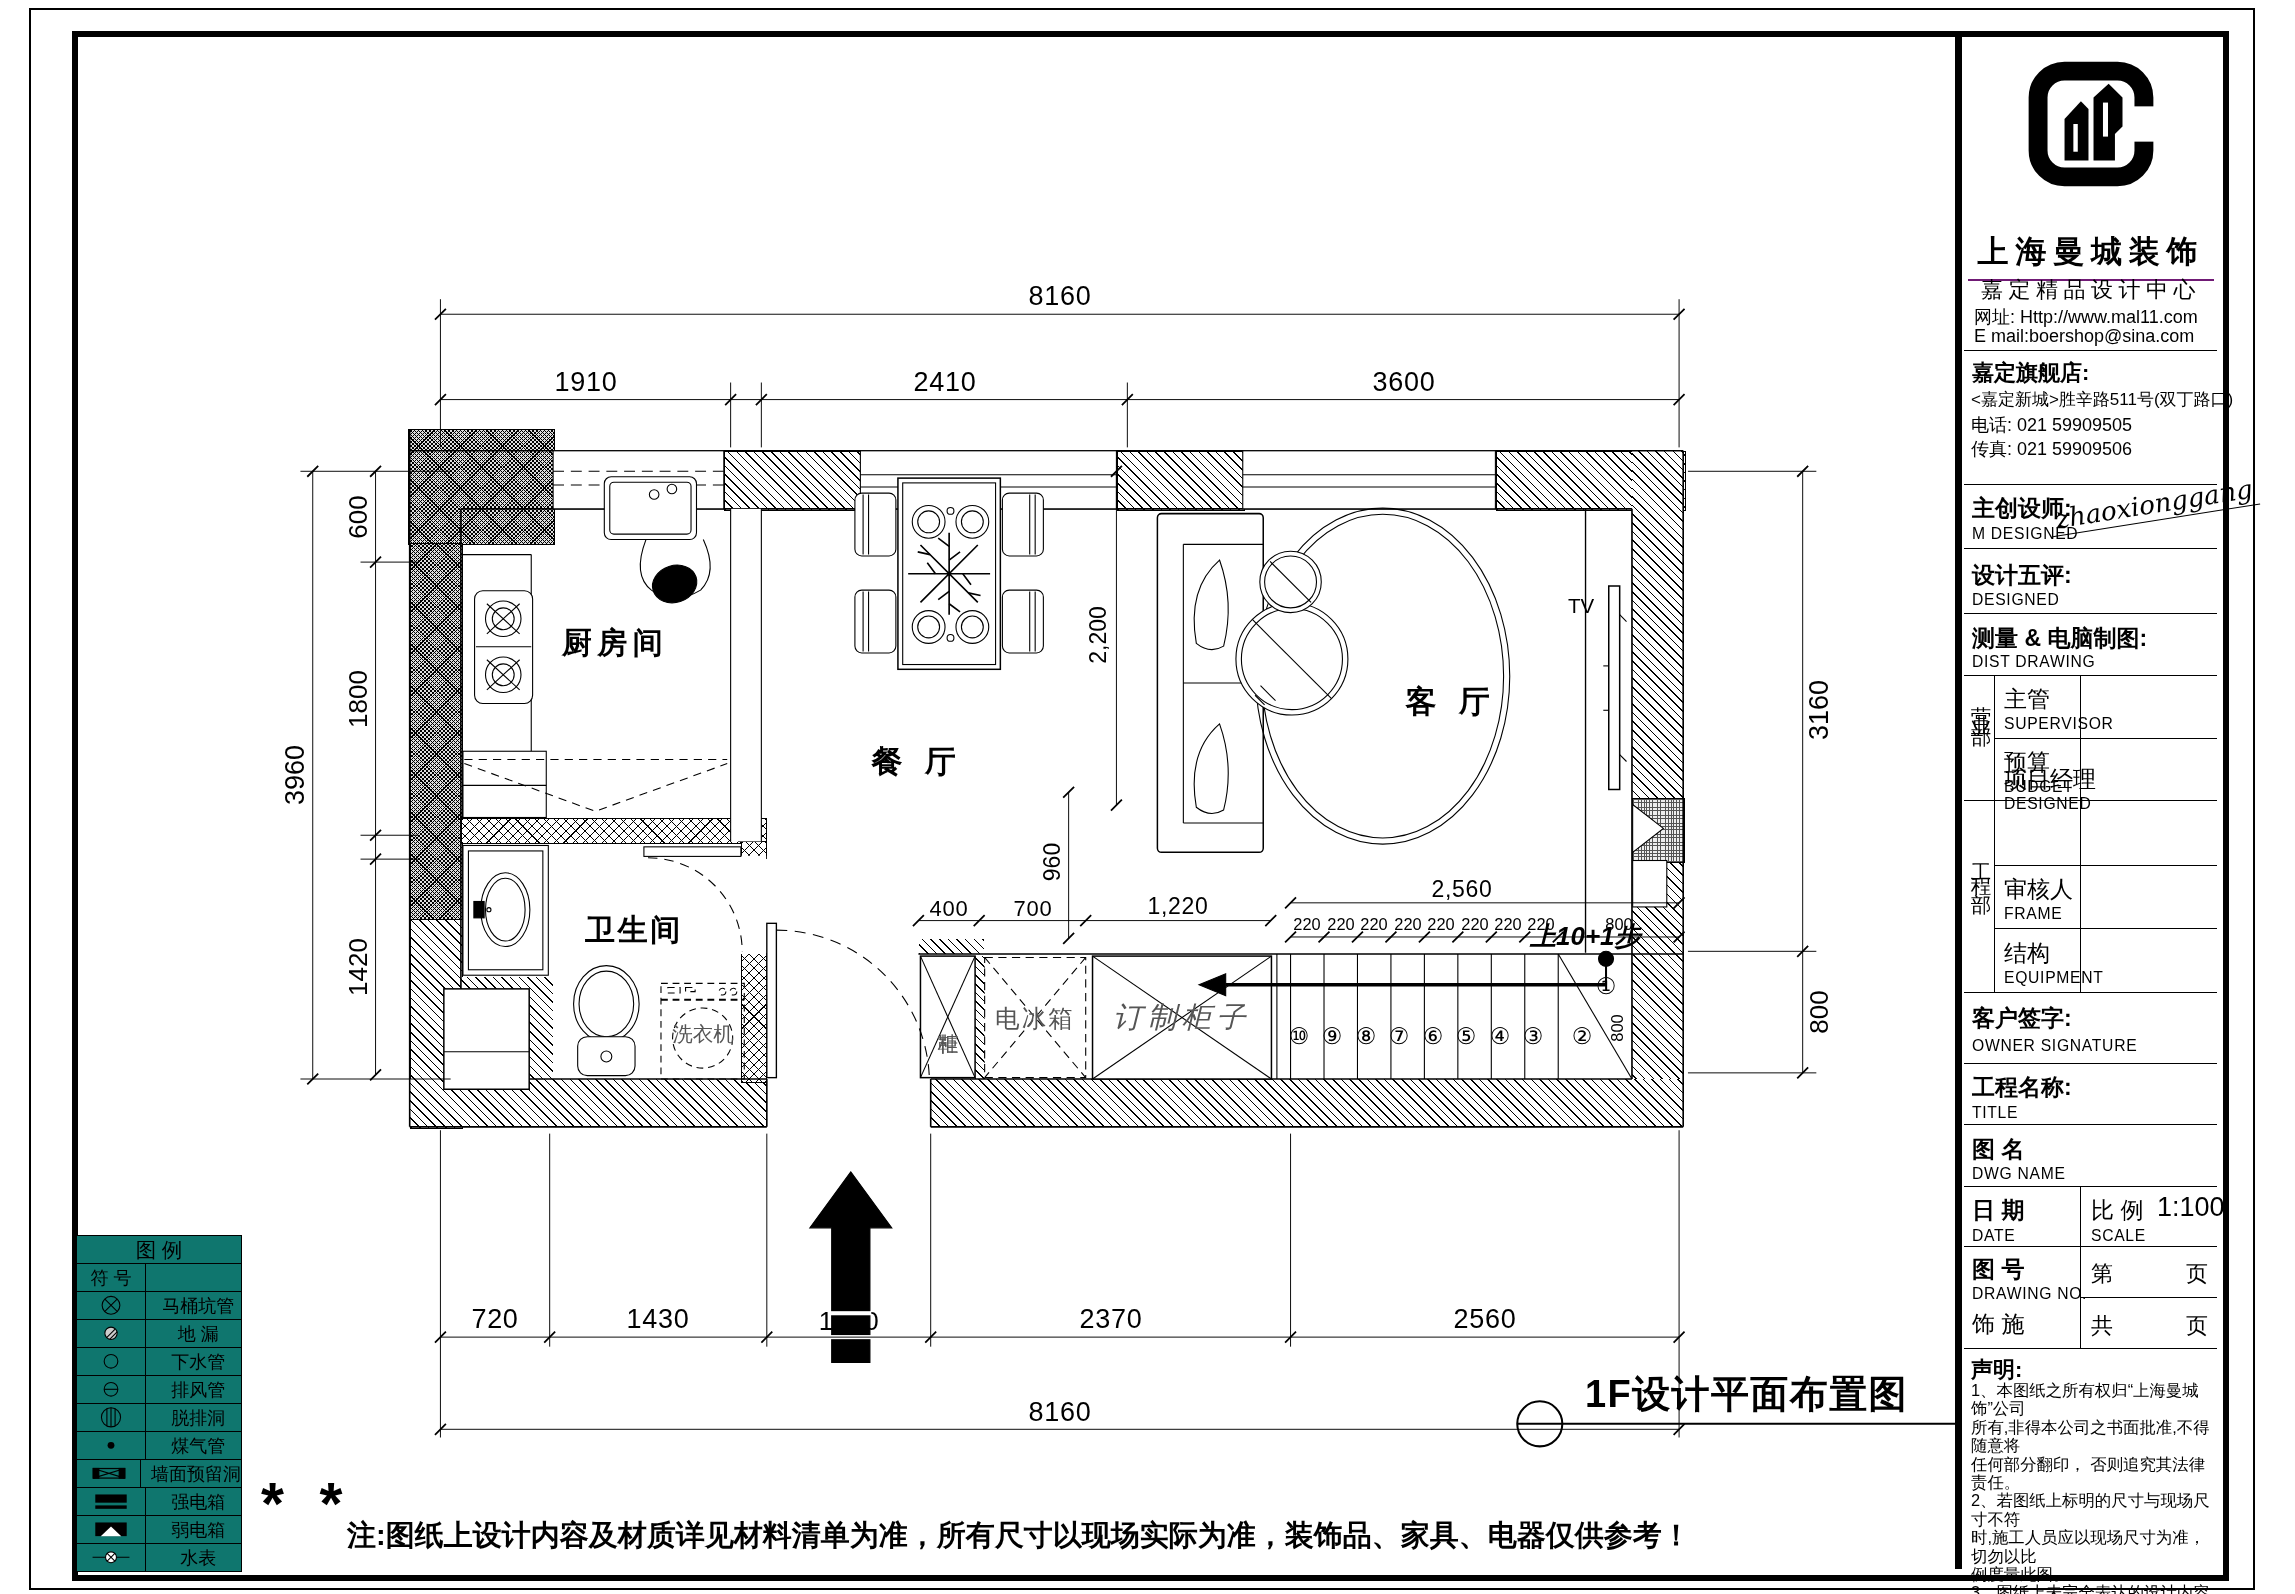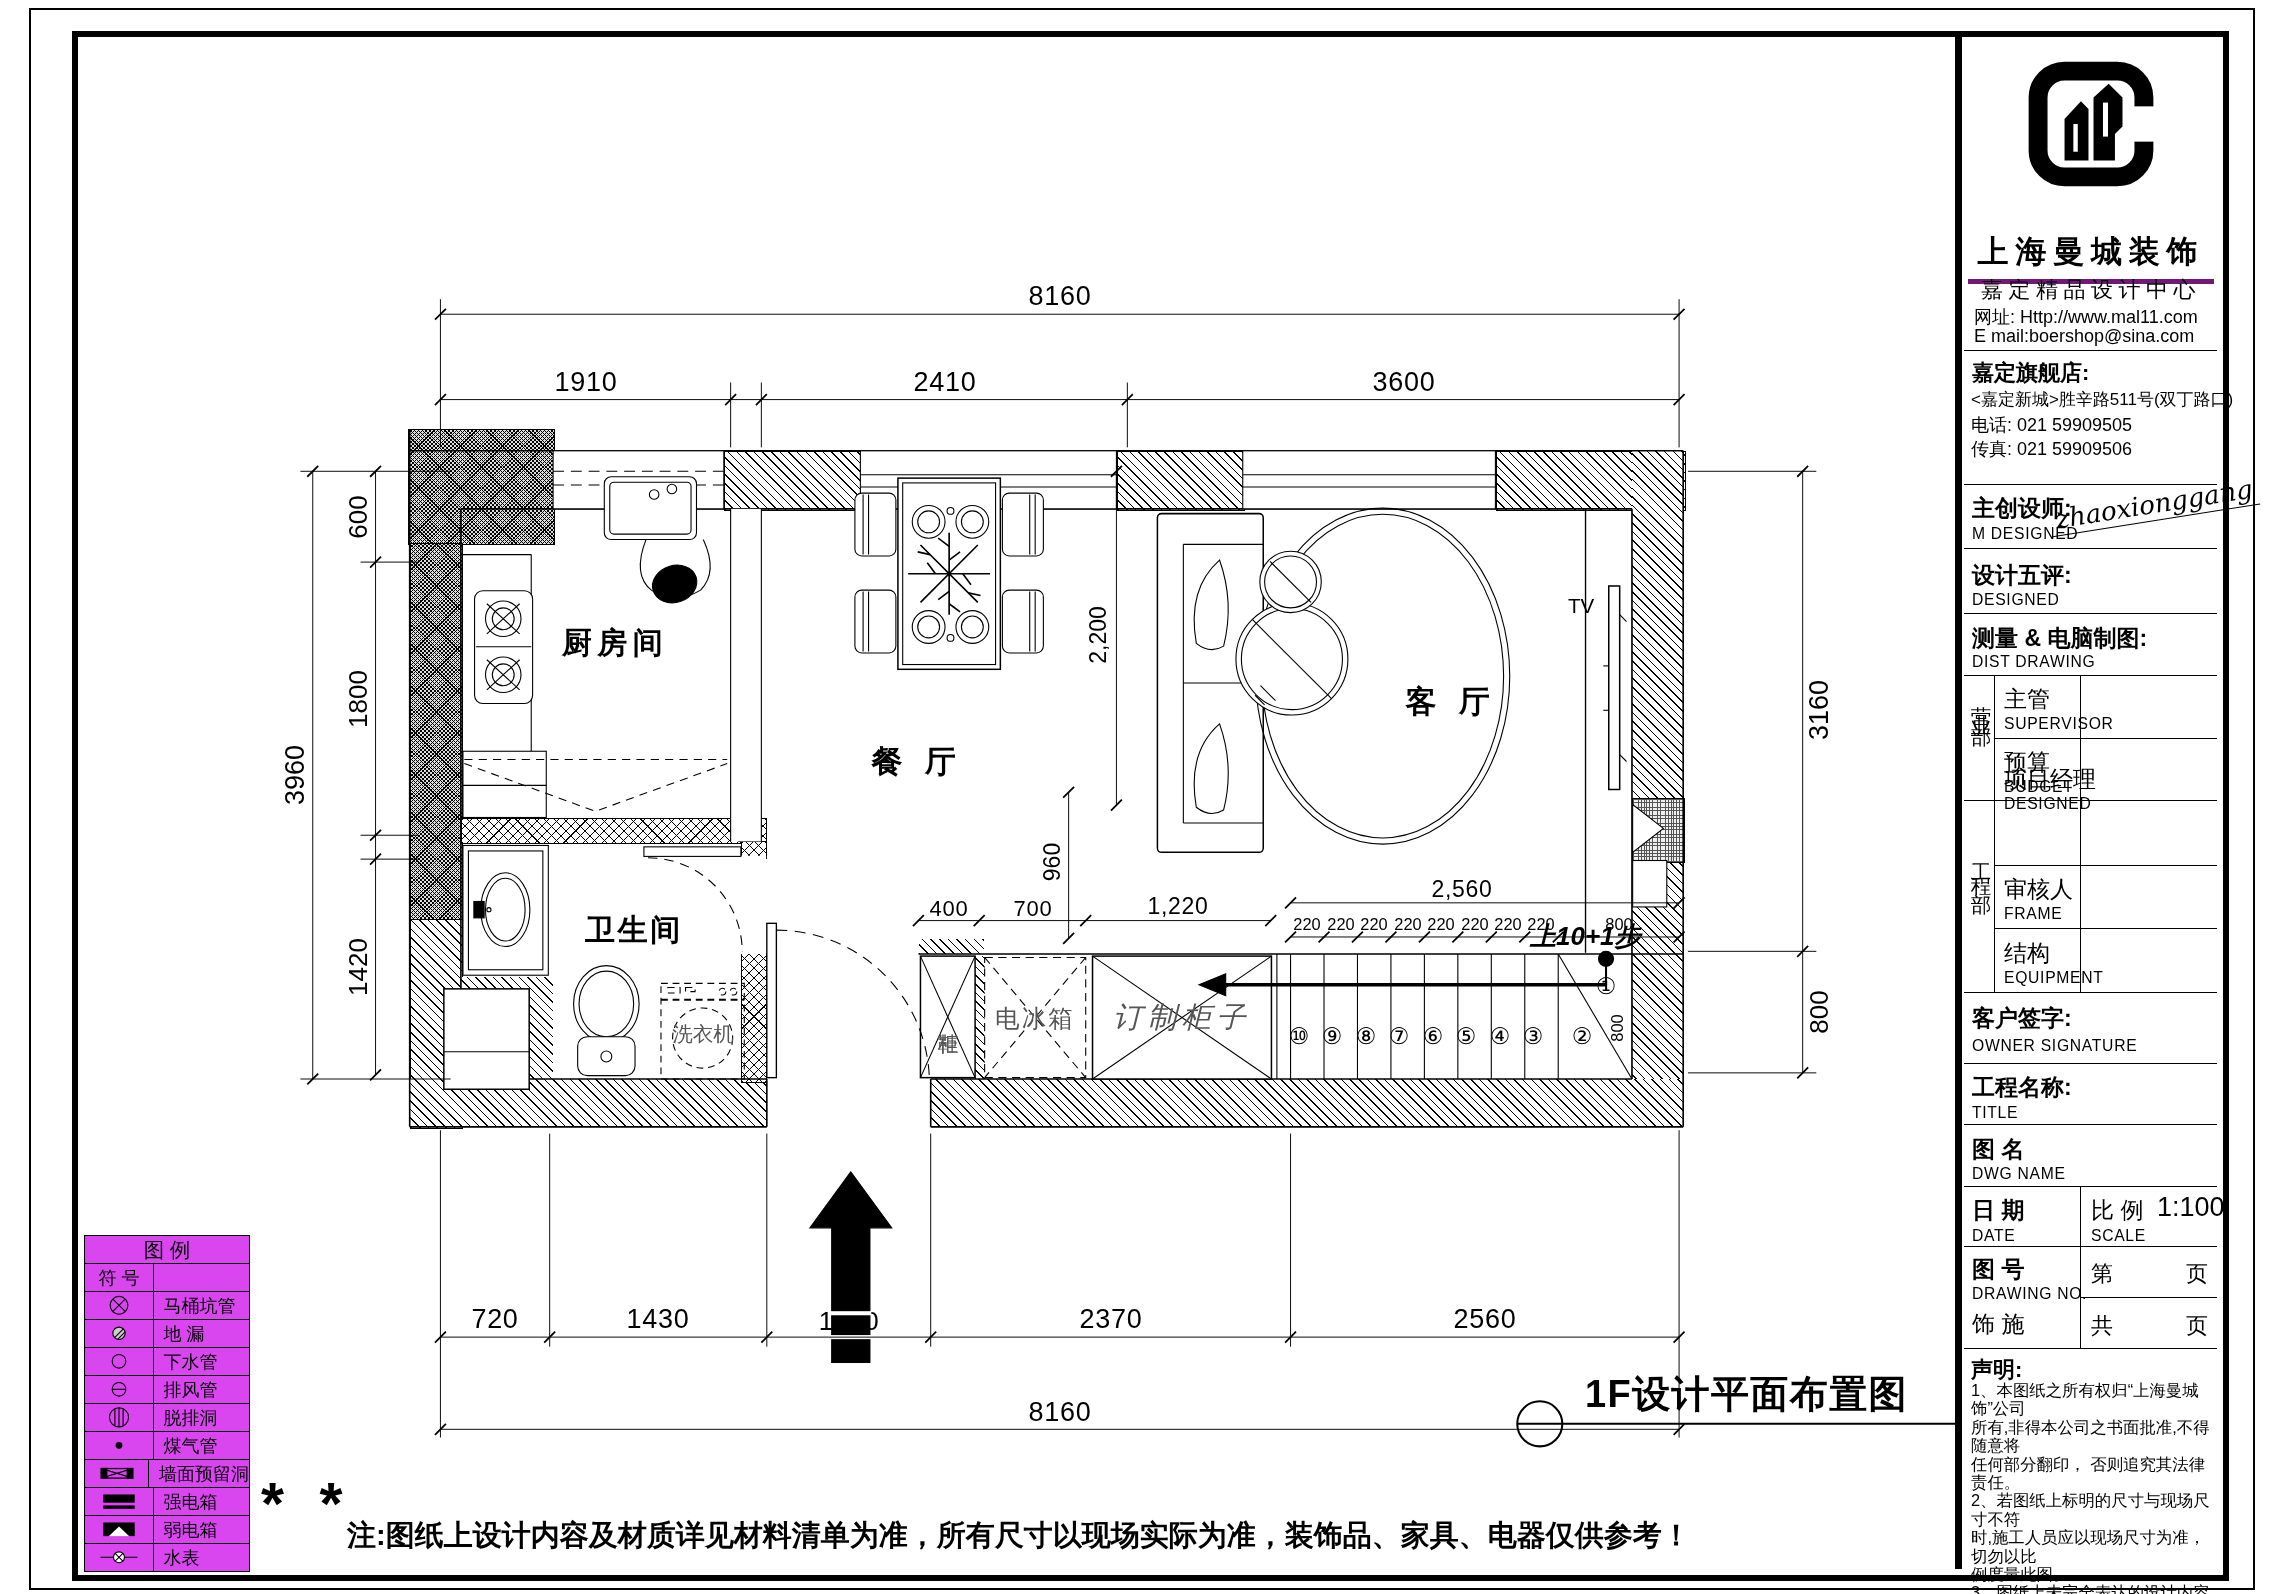--- a/index.html
+++ b/index.html
@@ -376,21 +376,21 @@
   <div class="dims" style="left:1475px;top:915px;">220</div>
   <div class="dims" style="left:1508px;top:915px;">220</div>
   <div class="dims" style="left:1541px;top:915px;">220</div>
   <div class="dims" style="left:1619px;top:915px;">800</div>
 
   <div class="abs" style="left:1585px;top:1369px;font-size:38px;font-weight:bold;letter-spacing:1.4px;white-space:nowrap;">1F设计平面布置图</div>
 
   <div class="abs" style="left:261px;top:1470px;font-size:59px;font-weight:bold;letter-spacing:9.6px;">* *</div>
   <div class="abs" style="left:347px;top:1496px;font-size:29px;font-weight:600;white-space:nowrap;margin-top:20px;">注:图纸上设计内容及材质详见材料清单为准，所有尺寸以现场实际为准，装饰品、家具、电器仅供参考！</div>
 
-  <div class="abs" style="left:84px;top:1235px;width:164px;border:1.4px solid #000;background:#d946ef;">
+  <div class="abs" style="left:76px;top:1235px;width:164px;border:1.4px solid #000;background:#0f766e;text-align:center;">
     <div style="height:27px;display:flex;align-items:center;justify-content:center;font-size:20.5px;">图  例</div>
     <div class="legend-row">
       <div class="legend-sym" style="font-size:18px;">符  号</div>
       <div class="legend-lab"></div>
     </div>
     <div class="legend-row">
       <div class="legend-sym">
           <svg width="48" height="24.6" viewBox="0 0 70 36" stroke="#000" fill="none" stroke-width="1.6">
             <circle cx="35" cy="18" r="13"></circle>
             <line x1="26" y1="9" x2="44" y2="27"></line>
@@ -488,21 +488,21 @@
   </div>
 
   <svg class="abs" style="left:2028px;top:61px;" width="126" height="126" viewBox="0 0 200 200">
     <rect x="16" y="16" width="168" height="168" rx="42" fill="none" stroke="#000" stroke-width="30"></rect>
     <rect x="148" y="72" width="52" height="56" fill="#fff"></rect>
     <polygon points="58,158 58,92 84,64 96,76 96,158" fill="#000"></polygon>
     <rect x="72" y="100" width="7" height="44" fill="#fff"></rect>
     <polygon points="104,158 104,58 128,36 150,58 150,104 138,116 138,158" fill="#000"></polygon>
     <rect x="119" y="66" width="8" height="54" fill="#fff"></rect>
   </svg>
-  <div class="abs" style="left:1968px;top:231px;width:246px;text-align:center;font-size:31px;font-weight:bold;letter-spacing:6.8px;border-bottom:5px solid #701a75;padding-bottom:5.5px;">上海曼城装饰</div>
+  <div class="abs" style="left:1968px;top:231px;width:246px;text-align:center;font-size:31px;font-weight:bold;letter-spacing:6.8px;border-bottom:2px solid #701a75;padding-bottom:5.5px;">上海曼城装饰</div>
   <div class="abs" style="left:1968px;top:275px;width:246px;text-align:center;font-size:22px;letter-spacing:5.5px;">嘉定精品设计中心</div>
   <div class="abs" style="left:1974px;top:305px;font-size:18px;">网址: Http://www.mal11.com</div>
   <div class="abs" style="left:1974px;top:326px;font-size:18px;">E mail:boershop@sina.com</div>
   <div class="tbline" style="top:350px;"></div>
   <div class="abs" style="left:1972px;top:358px;font-size:22px;font-weight:bold;">嘉定旗舰店:</div>
   <div class="abs" style="left:1971px;top:388px;font-size:17px;white-space:nowrap;">&lt;嘉定新城&gt;胜辛路511号(双丁路口)</div>
   <div class="abs" style="left:1971px;top:413px;font-size:18px;">电话: 021 59909505</div>
   <div class="abs" style="left:1971px;top:437px;font-size:18px;">传真: 021 59909506</div>
   <div class="tbline" style="top:484px;"></div>
   <div class="abs tb-cn" style="left:1972px;top:493px;">主创设师:</div>

